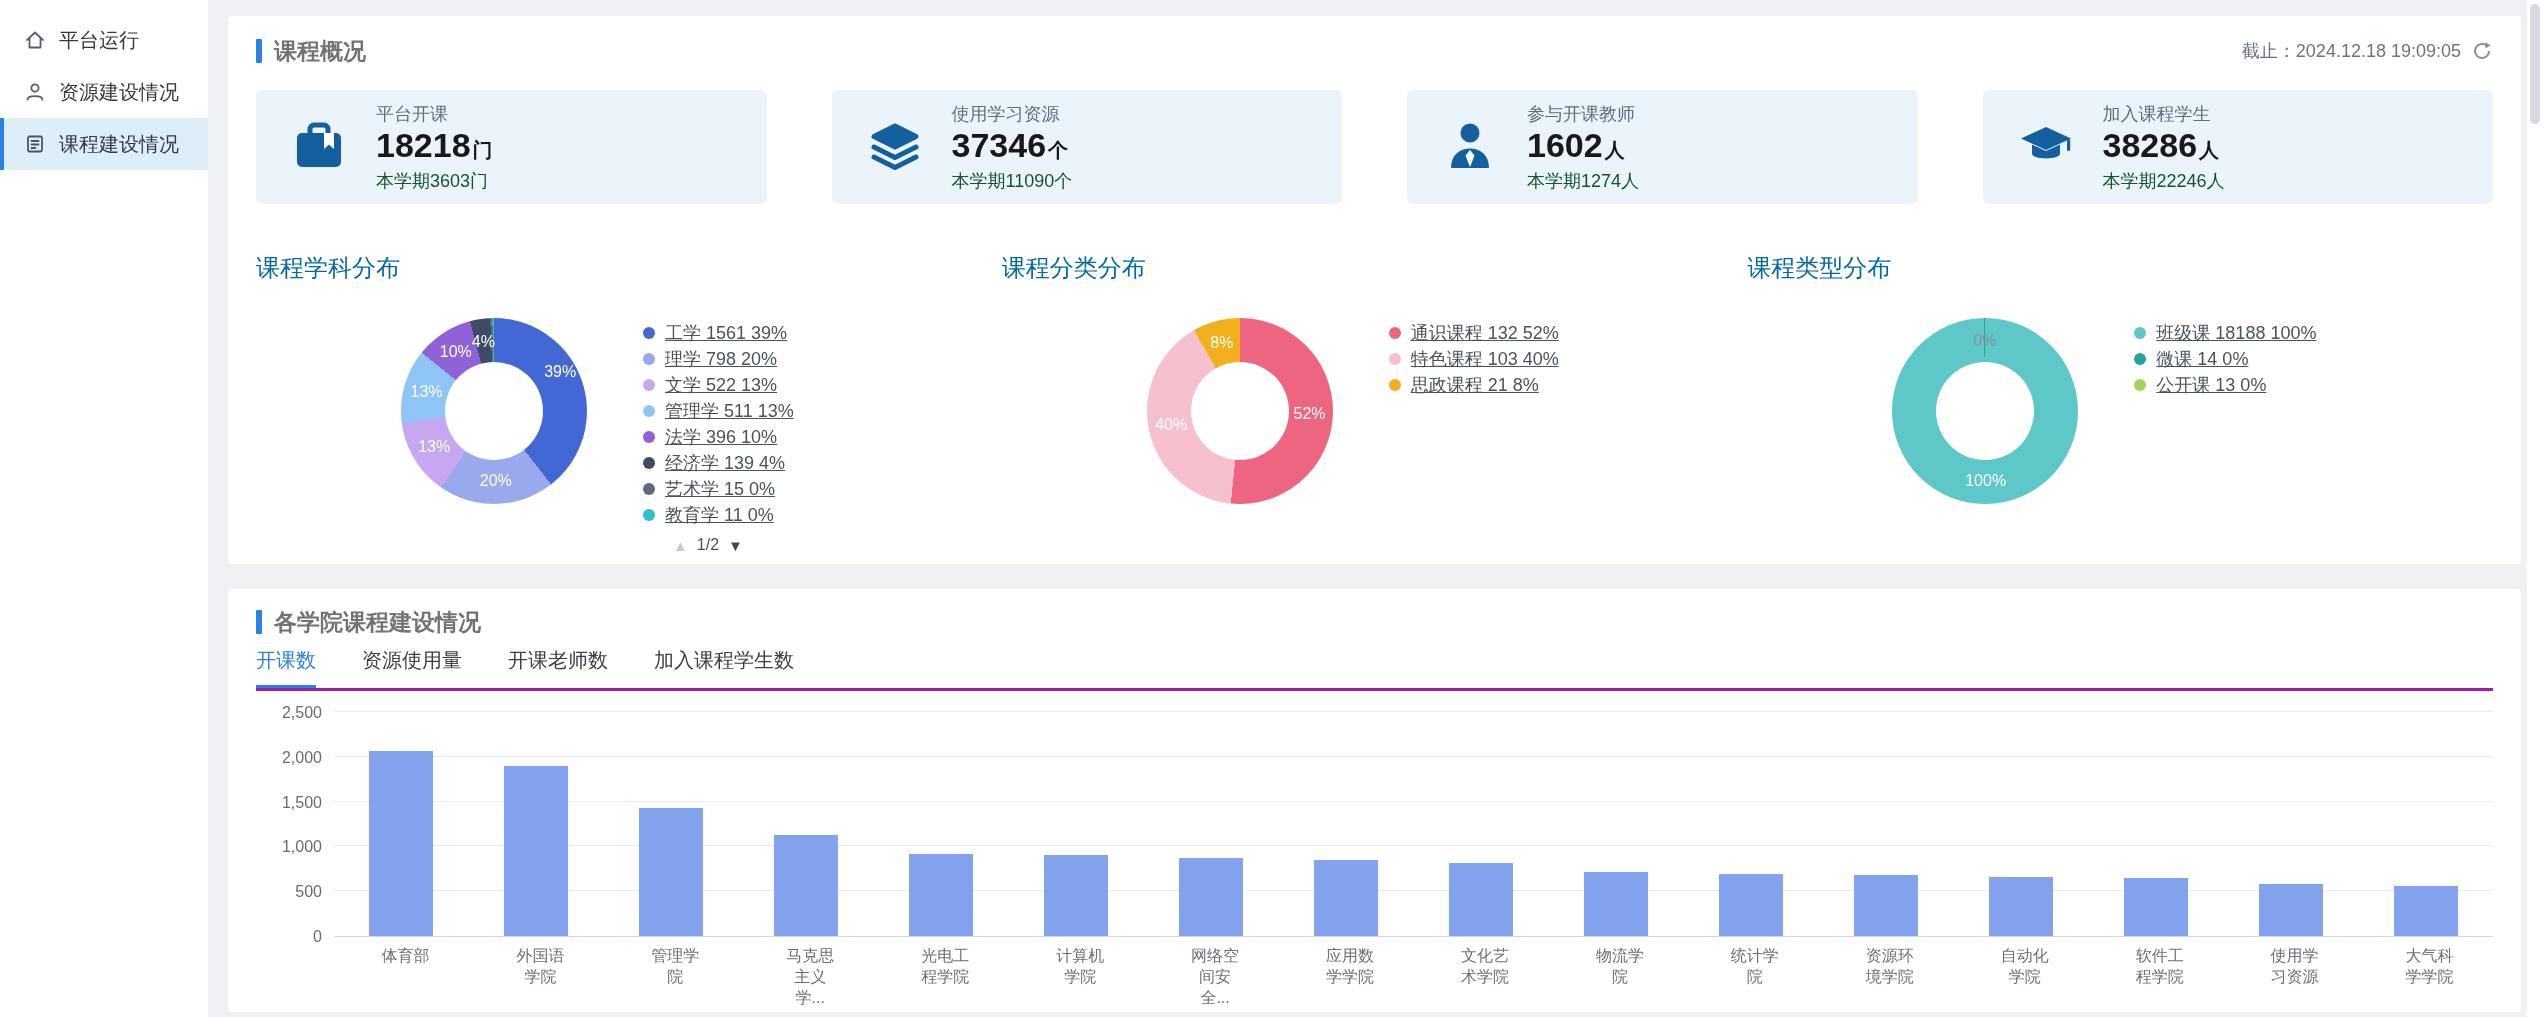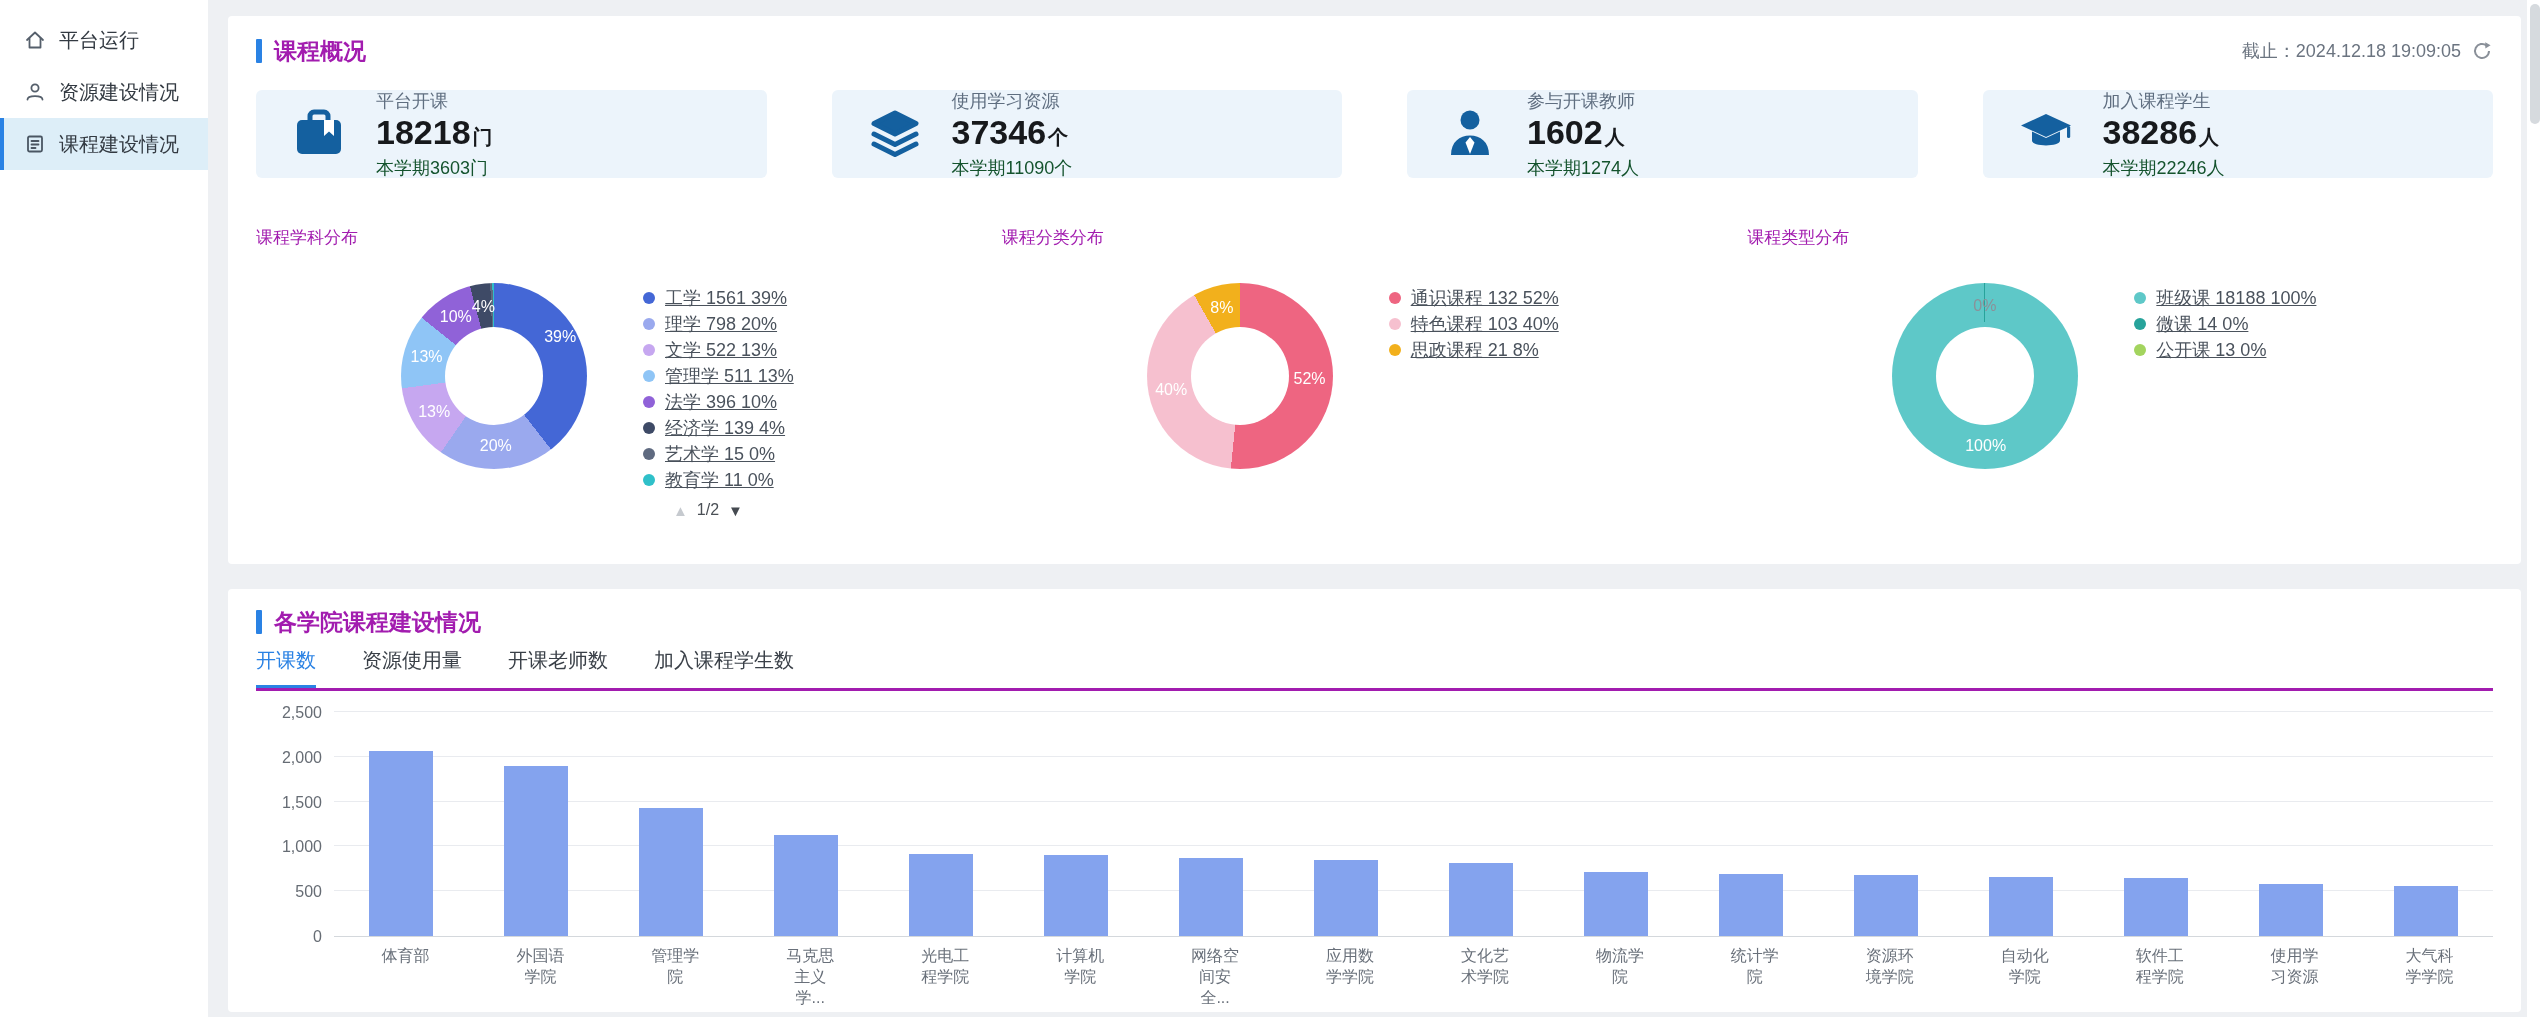--- a/index.html
+++ b/index.html
@@ -26,39 +26,39 @@
   .main { flex: 1; padding: 16px 6px 0 20px; overflow: hidden; }
   .right-strip { width: 16px; background: #fff; flex-shrink: 0; position: relative; }
   .right-strip .vthumb { position: absolute; top: 4px; left: 3px; width: 10px; height: 120px; background: #d6dade; border-radius: 5px; }
 
   .card { background: #fff; border-radius: 4px; }
   .card1 { height: 548px; padding: 22px 28px; margin-bottom: 25px; }
   .card2 { height: 423px; padding: 20px 28px 14px 28px; overflow: hidden; }
 
   .card-header { display: flex; align-items: center; height: 26px; }
   .accent { width: 6px; height: 24px; background: #2a82e4; margin-right: 12px; border-radius: 1px; flex-shrink: 0; }
-  .card-title { font-size: 23px; font-weight: bold; color: #a21caf; }
+  .card-title { font-size: 23px; font-weight: bold; color: #737373; }
   .deadline { margin-left: auto; font-size: 18px; color: #6b7480; display: flex; align-items: center; gap: 10px; }
 
   
   .stat-row { display: flex; gap: 65px; margin-top: 26px; }
   .stat-card {
-    flex: 1; height: 88px; background: #ecf4fb; border-radius: 6px;
+    flex: 1; height: 114px; background: #ecf4fb; border-radius: 6px;
     display: flex; align-items: center; padding-left: 34px; gap: 28px;
   }
   .stat-text { display: flex; flex-direction: column; }
   .stat-label { font-size: 18px; color: #5f6e80; line-height: 24px; }
   .stat-num { font-size: 34px; font-weight: bold; color: #17191c; line-height: 38px; }
   .stat-unit { font-size: 20px; font-weight: bold; margin-left: 2px; }
   .stat-sub { font-size: 18px; color: #14532d; line-height: 24px; }
 
   
   .donut-row { display: flex; margin-top: 48px; }
   .donut-col { flex: 1; min-width: 0; }
-  .donut-title { font-size: 17px; color: #a21caf; }
+  .donut-title { font-size: 24px; color: #0369a1; }
   .donut-wrap { display: flex; align-items: flex-start; margin-top: 34px; }
   .donut { width: 186px; height: 186px; border-radius: 50%; position: relative; margin-left: 145px; flex-shrink: 0; }
   .donut-hole { position: absolute; left: 44px; top: 44px; width: 98px; height: 98px; border-radius: 50%; background: #fff; }
   .donut-label { position: absolute; transform: translate(-50%,-50%); font-size: 16px; color: #fff; white-space: nowrap; }
   .legend-block { margin-left: 56px; padding-top: 2px; }
   .legend-item { display: flex; align-items: center; gap: 10px; font-size: 18px; color: #4a525c; line-height: 26px; cursor: pointer; white-space: nowrap; text-decoration: underline; }
   .legend-dot { width: 12px; height: 12px; border-radius: 50%; flex-shrink: 0; }
   .pager { display: flex; align-items: center; gap: 9px; font-size: 16px; color: #4a4f55; margin-top: 8px; margin-left: 30px; }
   .pg-up { color: #c6cacf; font-size: 15px; cursor: pointer; }
   .pg-down { color: #454a51; font-size: 15px; cursor: pointer; }

